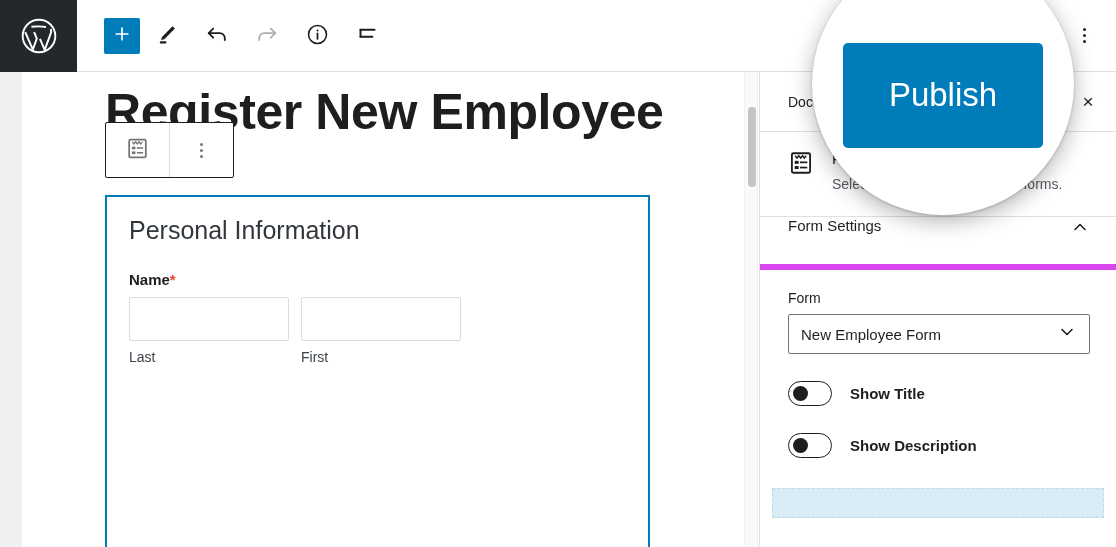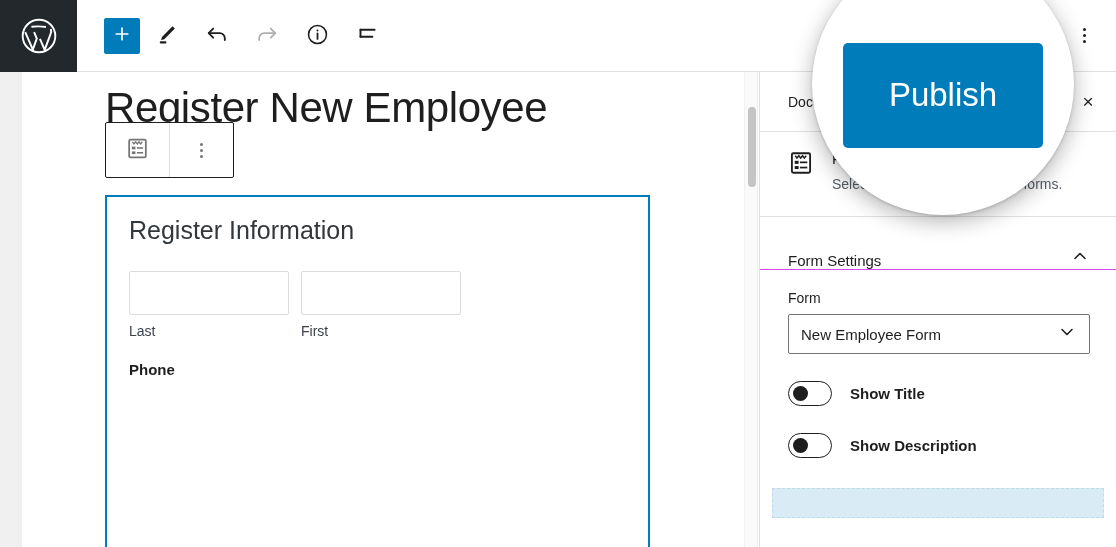--- a/index.html
+++ b/index.html
@@ -56,21 +56,21 @@
     position: absolute; left: 0; top: 72px; width: 22px; height: 475px;
     background: #f0f0f0;
   }
 
   
   .canvas {
     position: absolute; left: 22px; top: 72px; width: 722px; height: 475px;
     background: #ffffff; overflow: hidden;
   }
   .post-title {
-    font-size: 42px; font-weight: 400; letter-spacing: -0.4px;
+    font-size: 50px; font-weight: 700; letter-spacing: -0.4px;
     color: #1e1e1e; margin: 12px 0 4px 83px; line-height: 1.15;
   }
 
   
   .block-toolbar {
     position: absolute; left: 83px; top: 50px;
     display: flex; background: #fff; border: 1px solid #1e1e1e; border-radius: 2px;
     height: 56px; z-index: 5;
   }
   .block-toolbar .bt-btn {
@@ -133,23 +133,23 @@
   }
 
   .sb-block-card {
     display: flex; gap: 18px; padding: 18px 28px 22px 28px; border-bottom: 1px solid #e0e0e0;
   }
   .sb-block-icon { flex: 0 0 auto; width: 26px; }
   .sb-block-title { font-size: 15px; font-weight: 500; color: #1e1e1e; margin-bottom: 7px; }
   .sb-block-desc { font-size: 14px; color: #555d66; line-height: 1.45; }
 
   .sb-section-head {
-    height: 53px; display: flex; align-items: flex-end; padding: 0 26px 0 28px;
+    height: 53px; display: flex; align-items: flex-start; padding: 0 26px 0 28px;
     cursor: pointer; background: none; border: none; width: 100%;
-    border-bottom: 1px solid #d946ef;
+    border-bottom: 6px solid #d946ef;
   }
   .sb-section-title { font-size: 15px; font-weight: 500; color: #1e1e1e; }
   .sb-chevron { margin-left: auto; }
 
   .sb-body { padding: 20px 26px 0 28px; }
   .sb-field-label { font-size: 14px; color: #1e1e1e; margin-bottom: 8px; }
   .sb-select {
     position: relative; width: 302px; height: 40px;
     border: 1px solid #757575; border-radius: 2px; background: #fff;
     display: flex; align-items: center; padding: 0 12px; cursor: pointer;
@@ -297,41 +297,39 @@
       <button class="bt-btn">
         <span class="bt-dots">
           <i></i>
             <i></i>
             <i></i>
         </span>
       </button>
     </div>
 
     <div class="form-block">
-      <div class="form-heading">Register Information</div>
+      <div class="form-heading">Personal Information</div>
 
       <div class="field-group">
+        <div class="field-label">
+          <span>Name</span><span class="req">*</span>
+        </div>
         <div class="name-row">
           <div class="sub-field last">
             <input class="txt-input" value="" style="">
             <span class="sub-label">Last</span>
           </div>
           <div class="sub-field first">
             <input class="txt-input" value="" style="">
             <span class="sub-label">First</span>
           </div>
         </div>
       </div>
 
 
-      <div class="field-group">
-        <div class="field-label">
-          <span>Phone</span><span class="req"></span>
-        </div>
-      </div>
     </div>
   </div>
 
   <div class="editor-scroll">
     <div class="editor-scroll-thumb"></div>
   </div>
 
   <div class="sidebar">
 
     <div class="sb-header">

